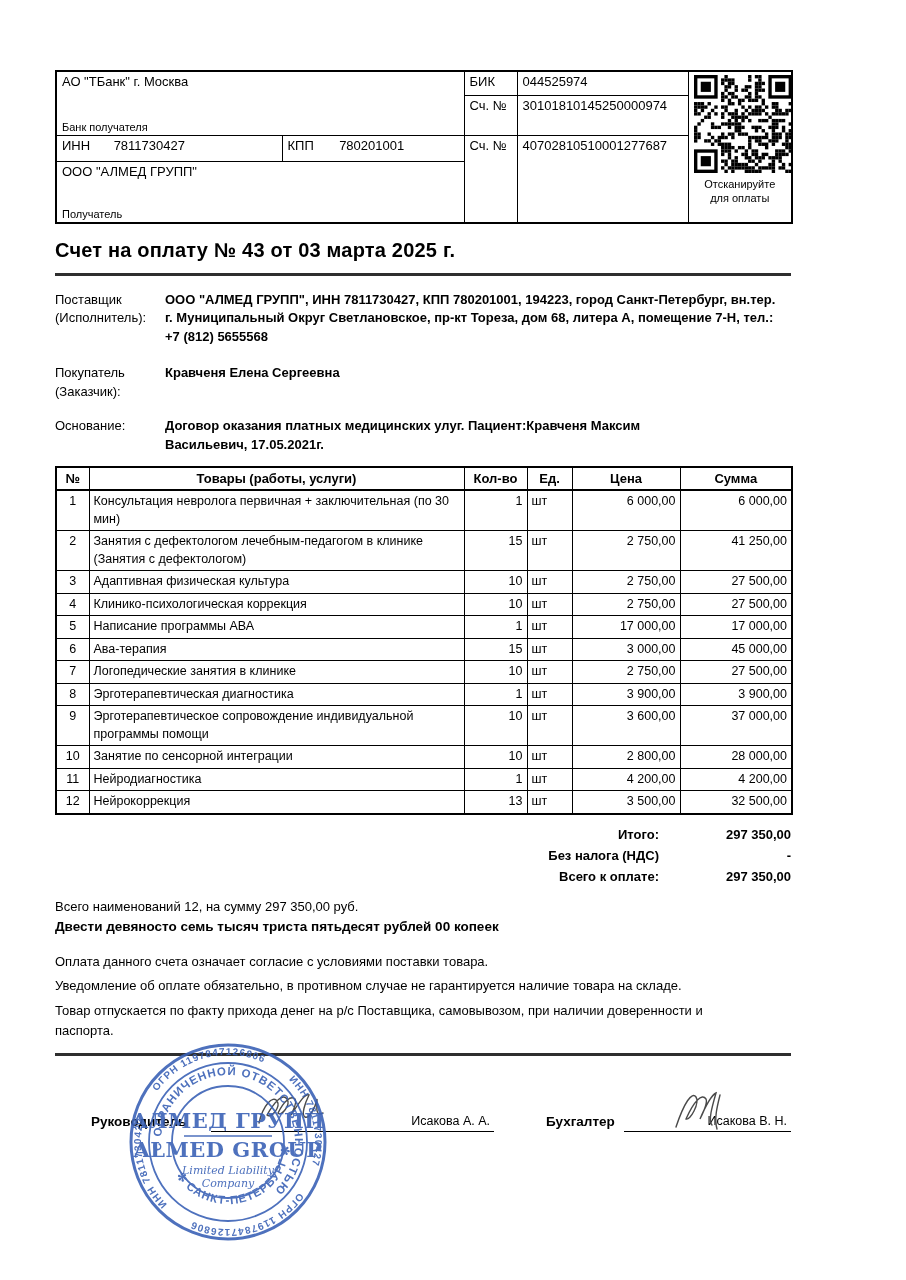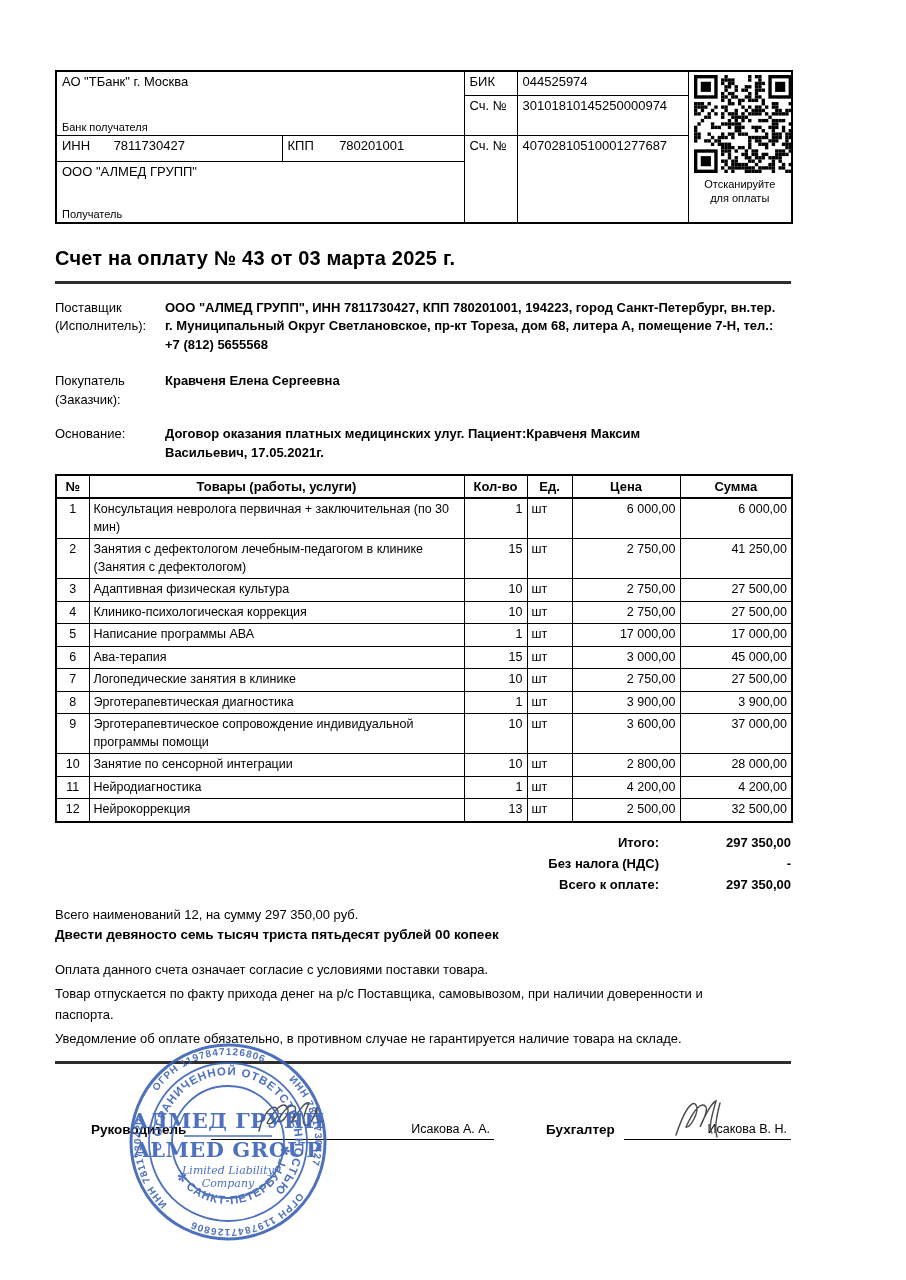--- a/index.html
+++ b/index.html
@@ -19,21 +19,21 @@
   tr.r1 td { height:24px; }
   tr.r2 td { height:40px; }
   tr.r3 td { height:26px; }
   tr.r4 td { height:60px; }
   .labval span.l { display:inline-block; min-width:48px; }
   td.qrcell { padding:3px 2px; text-align:center; vertical-align:top; }
   .qrbox { width:98px; height:98px; margin:1px auto 2px auto; }
   .qrcaption { font-size:11px; line-height:1.25; }
 
   
-  h1.title { font-size:20px; font-weight:bold; margin-top:23px; letter-spacing:.2px; }
+  h1.title { font-size:20px; font-weight:bold; margin-top:15px; letter-spacing:.2px; }
   .rule { height:3px; background:#2e2e2e; margin-top:11px; }
   .rule2 { height:3px; background:#2e2e2e; margin-top:12px; }
 
   
   .inforow { display:flex; margin-top:15px; font-size:13px; line-height:1.45; }
   .inforow .lab { width:110px; flex:0 0 110px; }
   .inforow .val { flex:1; font-weight:bold; padding-right:10px; }
   .inforow.buyer { margin-top:17px; }
   .inforow.basis { margin-top:15px; }
 
@@ -589,21 +589,21 @@
         <td class="c-unit">шт</td>
         <td class="c-price">4 200,00</td>
         <td class="c-sum">4 200,00</td>
       </tr>
 
       <tr>
         <td class="c-num">12</td>
         <td class="c-name">Нейрокоррекция</td>
         <td class="c-qty">13</td>
         <td class="c-unit">шт</td>
-        <td class="c-price">2 500,00</td>
+        <td class="c-price">3 500,00</td>
         <td class="c-sum">32 500,00</td>
       </tr>
     </tbody>
     </table>
 
     <div class="totals">
       <div class="trow">
         <div class="tl">Итого:</div>
         <div class="tv">297 350,00</div>
       </div>
@@ -615,22 +615,22 @@
         <div class="tl">Всего к оплате:</div>
         <div class="tv">297 350,00</div>
       </div>
     </div>
 
     <div class="summary">Всего наименований 12, на сумму 297 350,00 руб.</div>
     <div class="words">Двести девяносто семь тысяч триста пятьдесят рублей 00 копеек</div>
 
     <div class="terms">
       <p>Оплата данного счета означает согласие с условиями поставки товара.</p>
+      <p>Уведомление об оплате обязательно, в противном случае не гарантируется наличие товара на складе.</p>
       <p style="max-width:700px">Товар отпускается по факту прихода денег на р/с Поставщика, самовывозом, при наличии доверенности и паспорта.</p>
-      <p>Уведомление об оплате обязательно, в противном случае не гарантируется наличие товара на складе.</p>
     </div>
 
     <div class="rule2"></div>
 
     <div class="sigrow">
       <div class="siglabel sig1lab">Руководитель</div>
       <div class="sigline sig1">
         <svg width="110" height="44" viewBox="0 0 110 44">
           <path d="M8,36 C12,18 22,8 26,14 C30,20 20,32 16,28 C24,14 32,6 36,12 C40,18 30,30 27,26 C33,14 40,8 44,12 C46,15 42,24 40,28 C48,16 54,6 58,8 C54,16 50,28 54,30 C58,32 64,22 66,12 C66,20 64,30 72,26" fill="none" stroke="#4a4a4a" stroke-width="1.4" stroke-linecap="round"></path>
         </svg>

